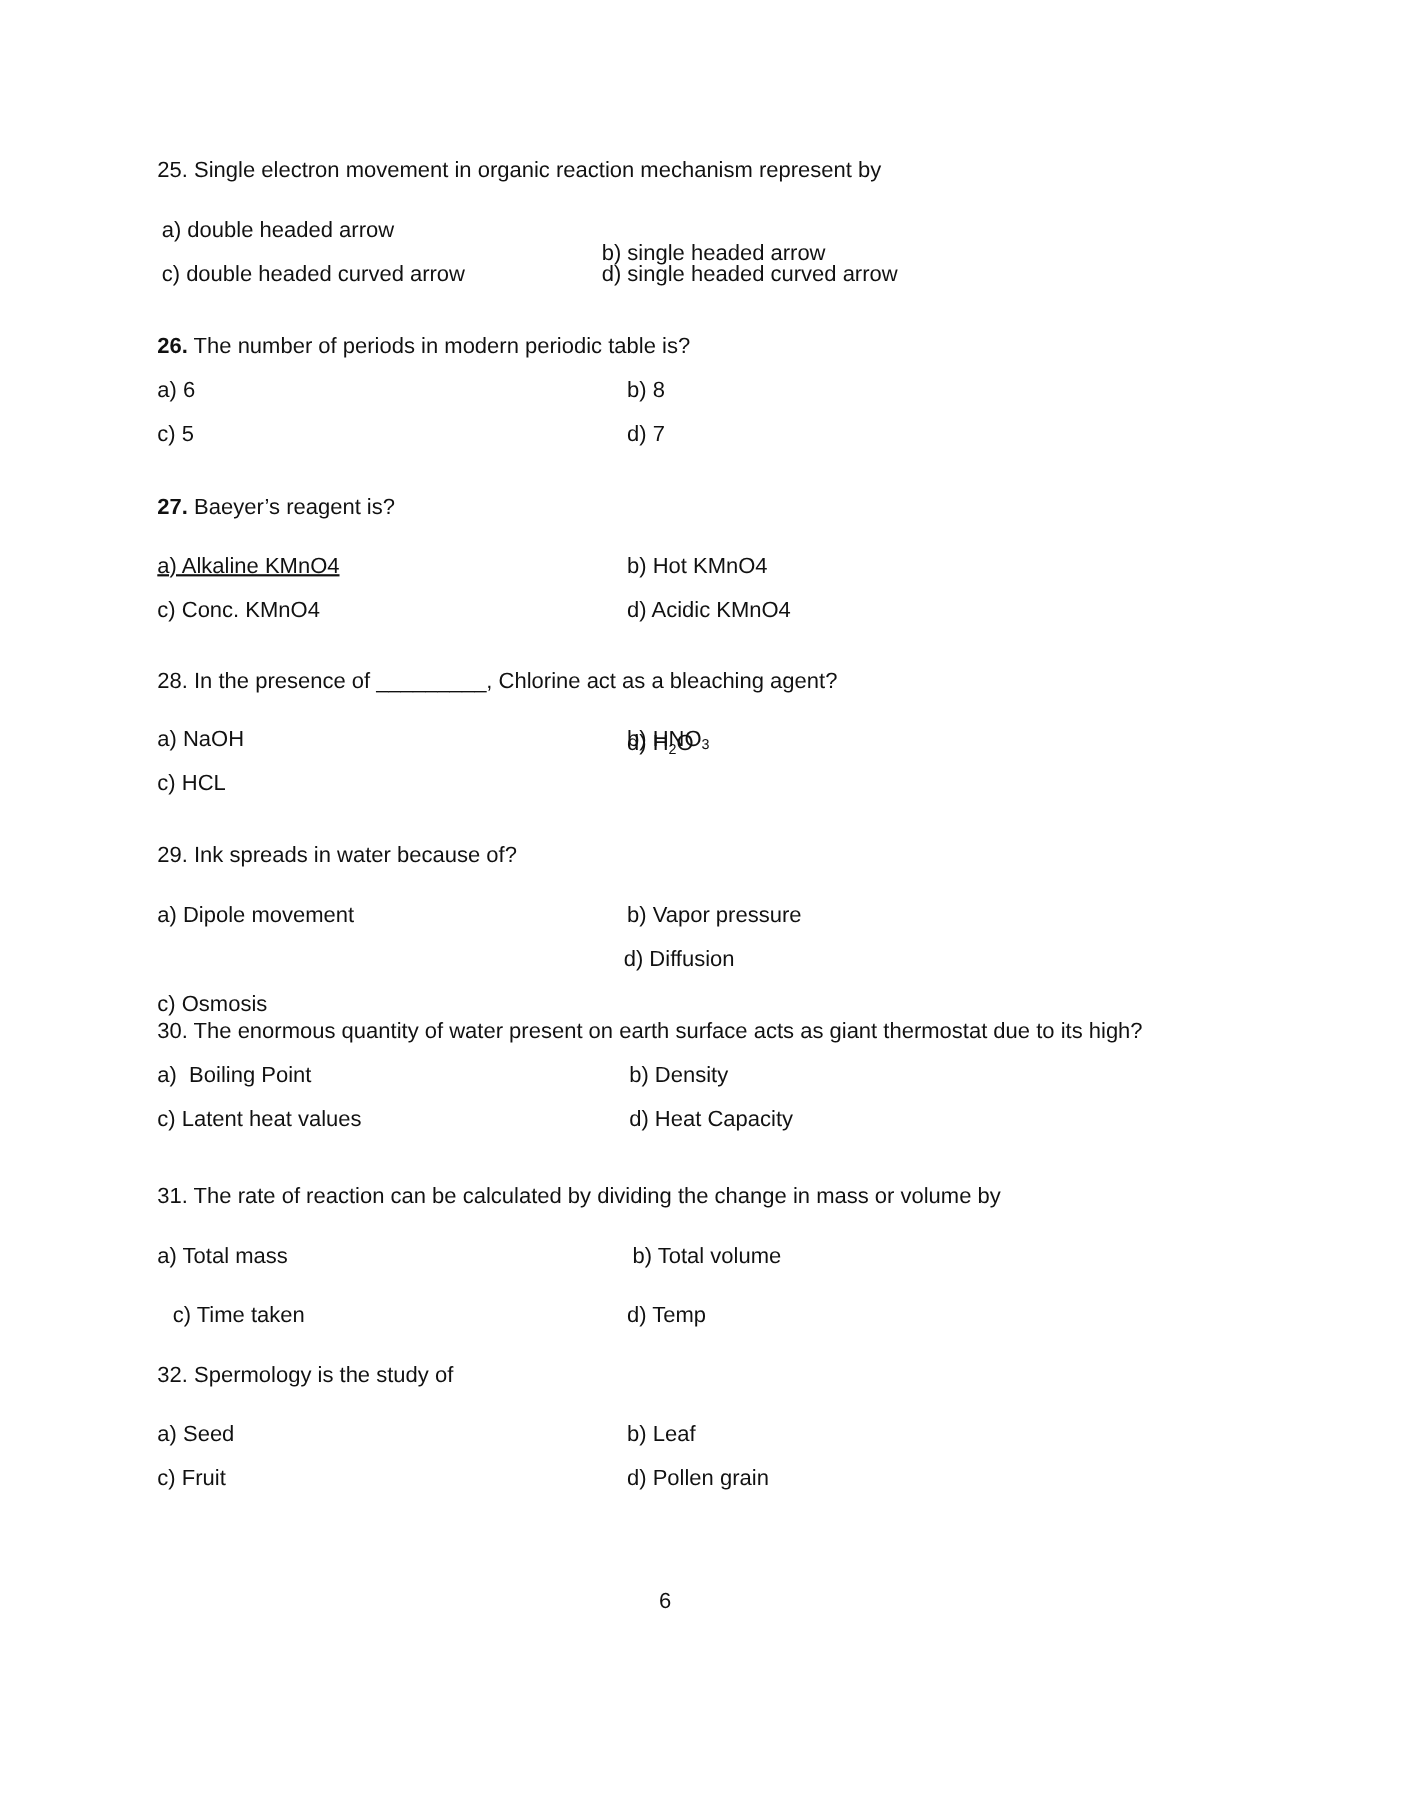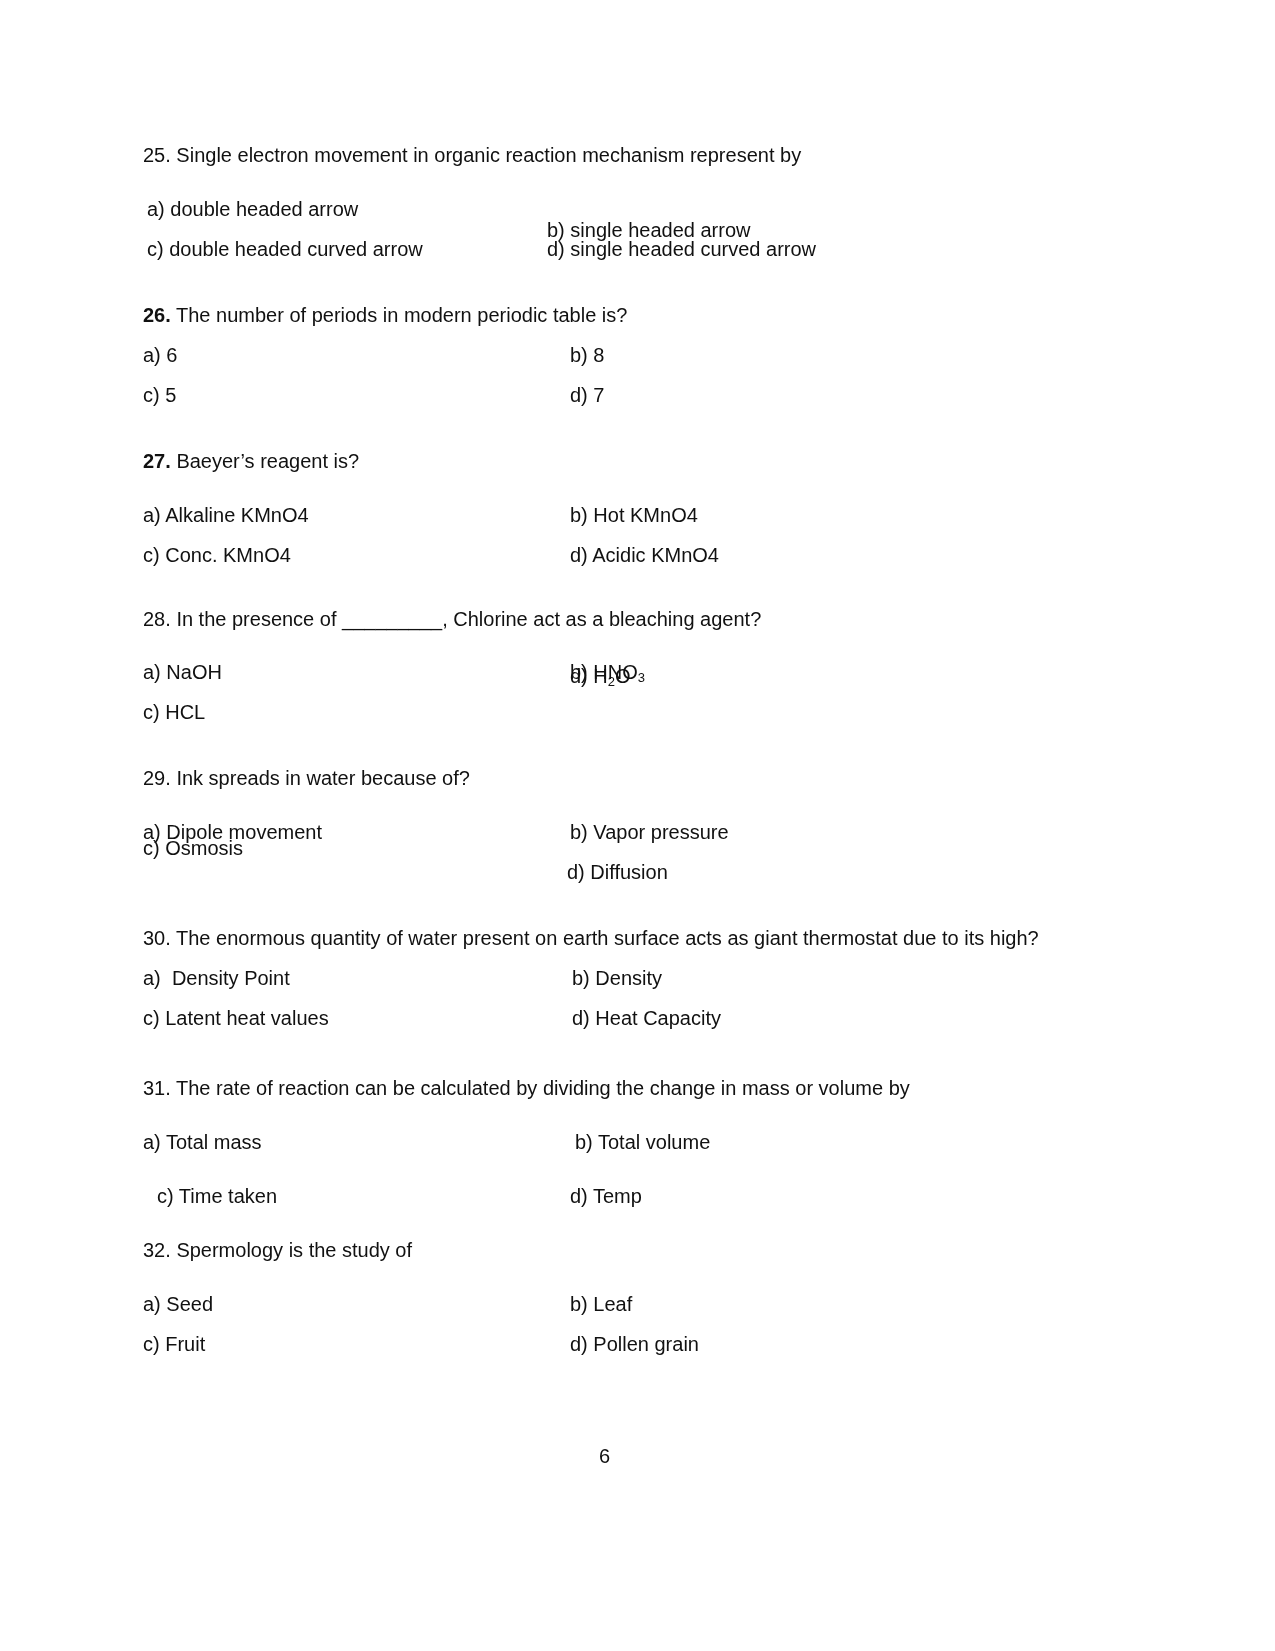--- a/index.html
+++ b/index.html
@@ -26,45 +26,45 @@
   <b>26.</b> <span>The number of periods in modern periodic table is?</span>
 </div>
 <div class="t" style="left:143px;top:343px;">a) 6</div>
 <div class="t" style="left:570px;top:343px;">b) 8</div>
 <div class="t" style="left:143px;top:383px;">c) 5</div>
 <div class="t" style="left:570px;top:383px;">d) 7</div>
 
 <div class="t" style="left:143px;top:449px;">
   <b>27.</b> <span>Baeyer’s reagent is?</span>
 </div>
-<div class="t" style="left:143px;top:503px;">a) Alkaline KMnO4</div>
+<div class="t" style="left:143px;top:503px;text-decoration:underline;">a) Alkaline KMnO4</div>
 <div class="t" style="left:570px;top:503px;">b) Hot KMnO4</div>
 <div class="t" style="left:143px;top:543px;">c) Conc. KMnO4</div>
 <div class="t" style="left:570px;top:543px;">d) Acidic KMnO4</div>
 
 <div class="t" style="left:143px;top:607px;">
   <span>28.</span> <span>In the presence of _________, Chlorine act as a bleaching agent?</span>
 </div>
 <div class="t" style="left:143px;top:660px;">a) NaOH</div>
 <div class="t" style="left:570px;top:660px;"><span>b) HNO</span><sub>3</sub></div>
 <div class="t" style="left:143px;top:700px;">c) HCL</div>
 <div class="t" style="left:570px;top:664px;"><span>d) H</span><sub>2</sub><span>O</span></div>
 
 <div class="t" style="left:143px;top:766px;">
   <span>29.</span> <span>Ink spreads in water because of?</span>
 </div>
 <div class="t" style="left:143px;top:820px;">a) Dipole movement</div>
 <div class="t" style="left:570px;top:820px;">b) Vapor pressure</div>
-<div class="t" style="left:143px;top:836px;">c) Osmosis</div>
+<div class="t" style="left:143px;top:901px;">c) Osmosis</div>
 <div class="t" style="left:567px;top:860px;">d) Diffusion</div>
 
 <div class="t" style="left:143px;top:926px;">
   <span>30.</span> <span>The enormous quantity of water present on earth surface acts as giant thermostat due to its high?</span>
 </div>
-<div class="t" style="left:143px;top:966px;white-space:pre;">a)  Density Point</div>
+<div class="t" style="left:143px;top:966px;white-space:pre;">a)  Boiling Point</div>
 <div class="t" style="left:572px;top:966px;">b) Density</div>
 <div class="t" style="left:143px;top:1006px;">c) Latent heat values</div>
 <div class="t" style="left:572px;top:1006px;">d) Heat Capacity</div>
 
 <div class="t" style="left:143px;top:1076px;">
   <span>31.</span> <span>The rate of reaction can be calculated by dividing the change in mass or volume by</span>
 </div>
 <div class="t" style="left:143px;top:1130px;">a) Total mass</div>
 <div class="t" style="left:575px;top:1130px;">b) Total volume</div>
 <div class="t" style="left:157px;top:1184px;">c) Time taken</div>

